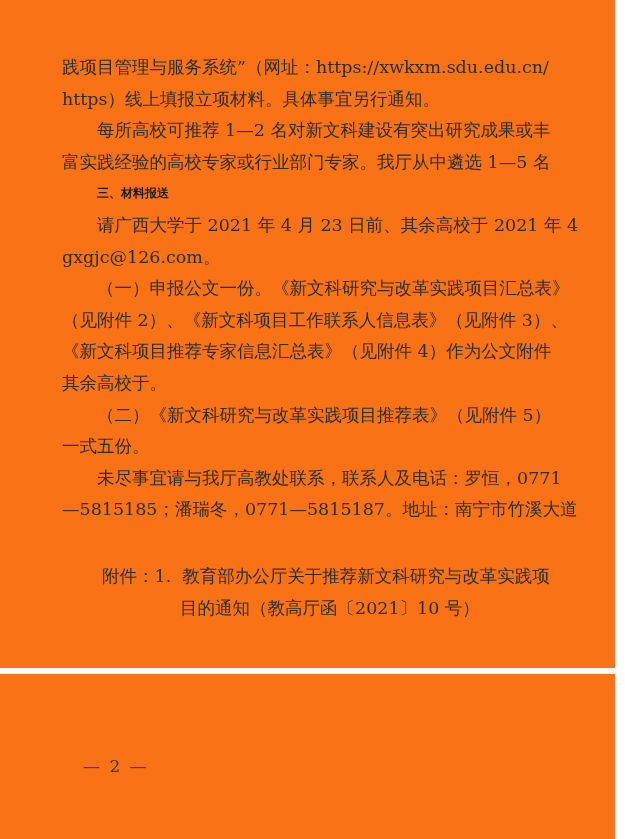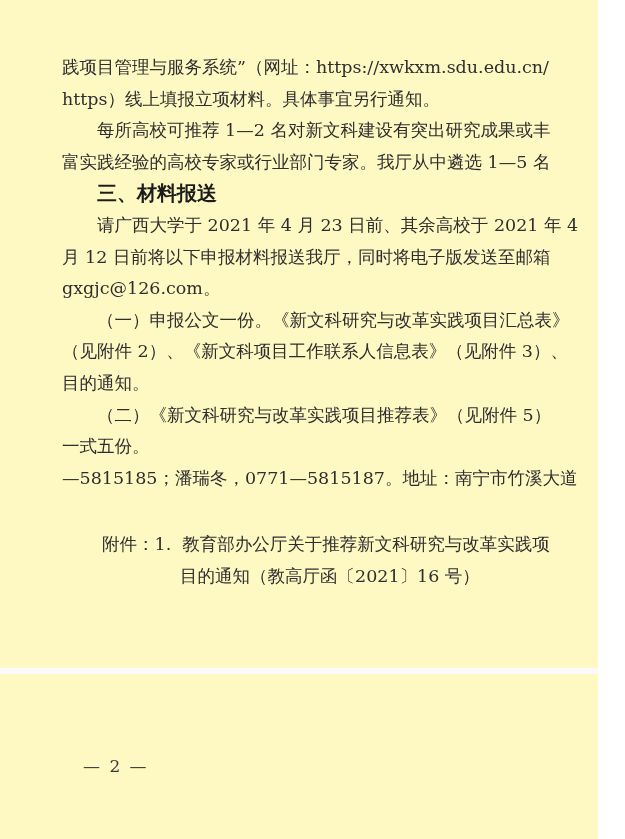--- a/index.html
+++ b/index.html
@@ -4,24 +4,25 @@
 <style>
   html, body {
     margin: 0;
     padding: 0;
     background: #ffffff;
   }
   .page {
     position: relative;
     width: 598px;
     height: 839px;
-    background: #fef9c3;
+    background: #f97316;
     overflow: hidden;
     font-family: "DejaVu Serif", "Liberation Serif", serif;
     color: #2e2e2e;
+    padding-left: 17px;
   }
   .scan-band {
     position: absolute;
     left: 0;
     width: 100%;
     height: 6px;
     background: #fafafa;
   }
   .body-text {
     position: absolute;
@@ -34,21 +35,21 @@
     font-size: 17.5px;
     letter-spacing: 0px;
     white-space: pre;
   }
   .line.indent-para   { padding-left: 35px; }
   .line.indent-attach { padding-left: 40px; }
   .line.indent-attach2{ padding-left: 118px; }
   .line.heading {
     font-family: "DejaVu Sans", "Liberation Sans", sans-serif;
     font-weight: bold;
-    font-size: 20px;
+    font-size: 12px;
     color: #1c1c1c;
   }
   .line.gap-before { margin-top: 35px; }
   .footer {
     position: absolute;
     left: 83px;
     top: 756px;
     font-size: 17px;
     letter-spacing: 2px;
     color: #3a3a3a;
@@ -60,25 +61,26 @@
 
 <div class="page">
   <div class="scan-band" style="top: 668px;"></div>
   <div class="body-text">
       <div class="line indent-none">践项目管理与服务系统”（网址：https://xwkxm.sdu.edu.cn/</div>
       <div class="line indent-none">https）线上填报立项材料。具体事宜另行通知。</div>
       <div class="line indent-para">每所高校可推荐 1—2 名对新文科建设有突出研究成果或丰</div>
       <div class="line indent-none">富实践经验的高校专家或行业部门专家。我厅从中遴选 1—5 名</div>
       <div class="line indent-para heading">三、材料报送</div>
       <div class="line indent-para">请广西大学于 2021 年 4 月 23 日前、其余高校于 2021 年 4</div>
-      <div class="line indent-none">月 12 日前将以下申报材料报送我厅，同时将电子版发送至邮箱</div>
       <div class="line indent-none">gxgjc@126.com。</div>
       <div class="line indent-para">（一）申报公文一份。《新文科研究与改革实践项目汇总表》</div>
       <div class="line indent-none">（见附件 2）、《新文科项目工作联系人信息表》（见附件 3）、</div>
-      <div class="line indent-none">目的通知。</div>
+      <div class="line indent-none">《新文科项目推荐专家信息汇总表》（见附件 4）作为公文附件</div>
+      <div class="line indent-none">其余高校于。</div>
       <div class="line indent-para">（二）《新文科研究与改革实践项目推荐表》（见附件 5）</div>
       <div class="line indent-none">一式五份。</div>
+      <div class="line indent-para">未尽事宜请与我厅高教处联系，联系人及电话：罗恒，0771</div>
       <div class="line indent-none">—5815185；潘瑞冬，0771—5815187。地址：南宁市竹溪大道</div>
       <div class="line indent-attach gap-before">附件：1.  教育部办公厅关于推荐新文科研究与改革实践项</div>
-      <div class="line indent-attach2">目的通知（教高厅函〔2021〕16 号）</div>
+      <div class="line indent-attach2">目的通知（教高厅函〔2021〕10 号）</div>
     </div>
   <div class="footer">— 2 —</div>
 </div>
 
 </body></html>

